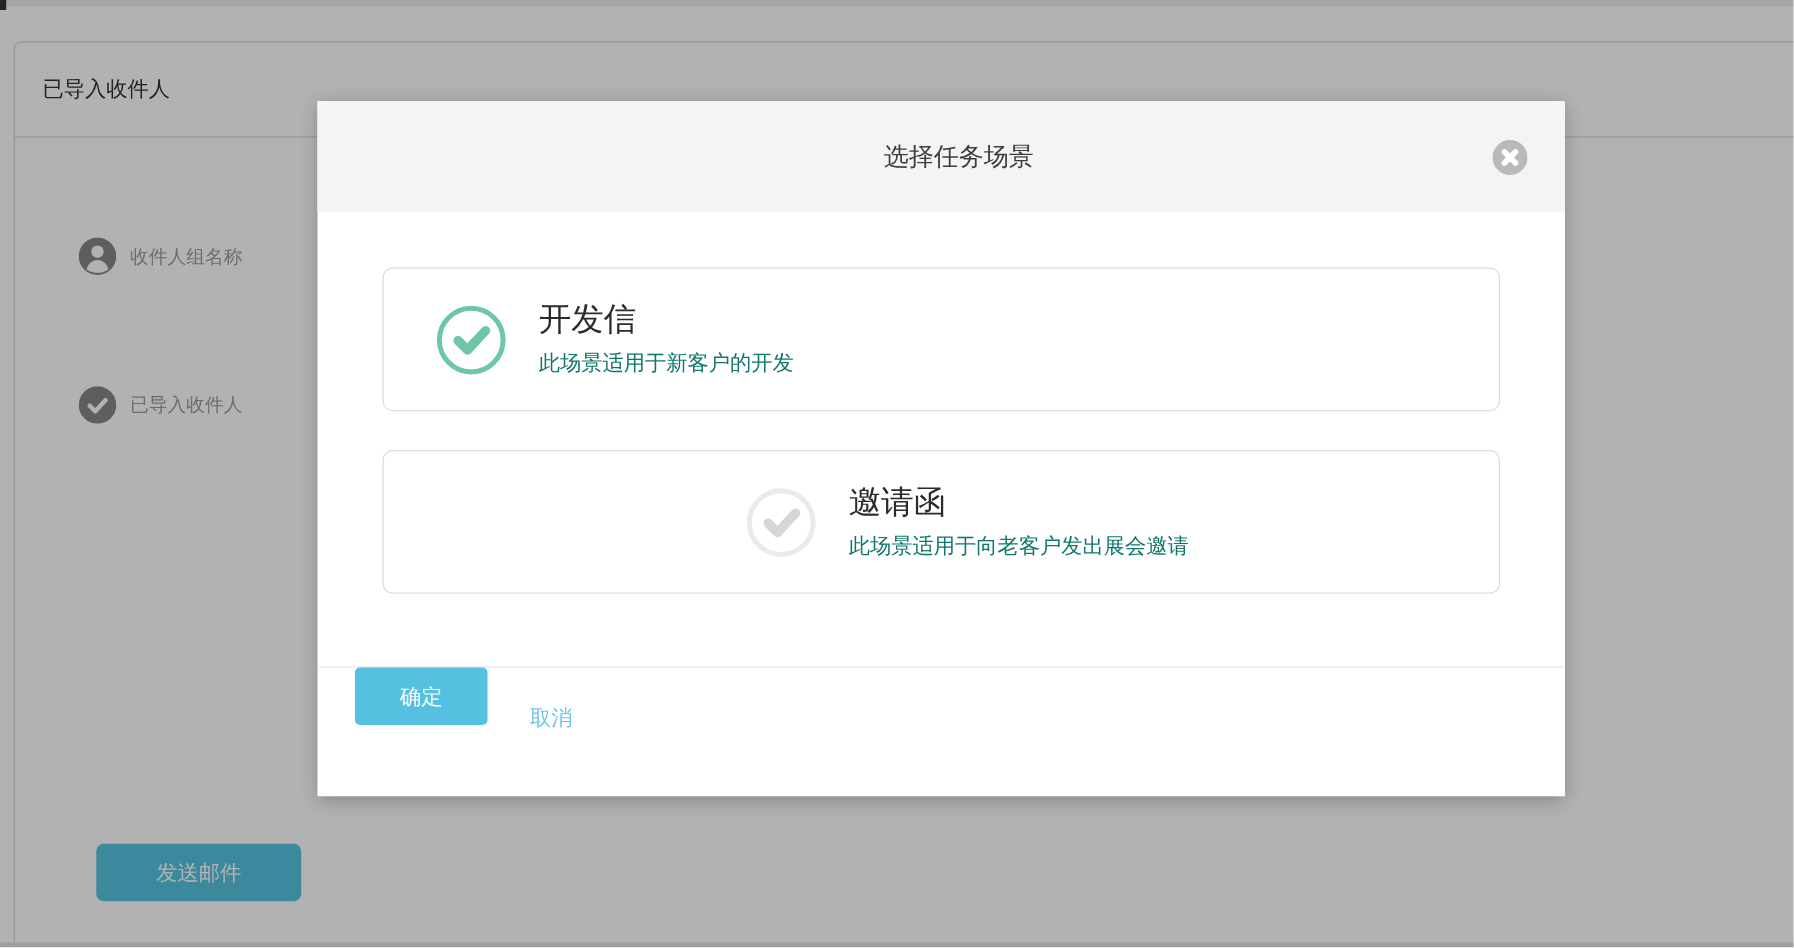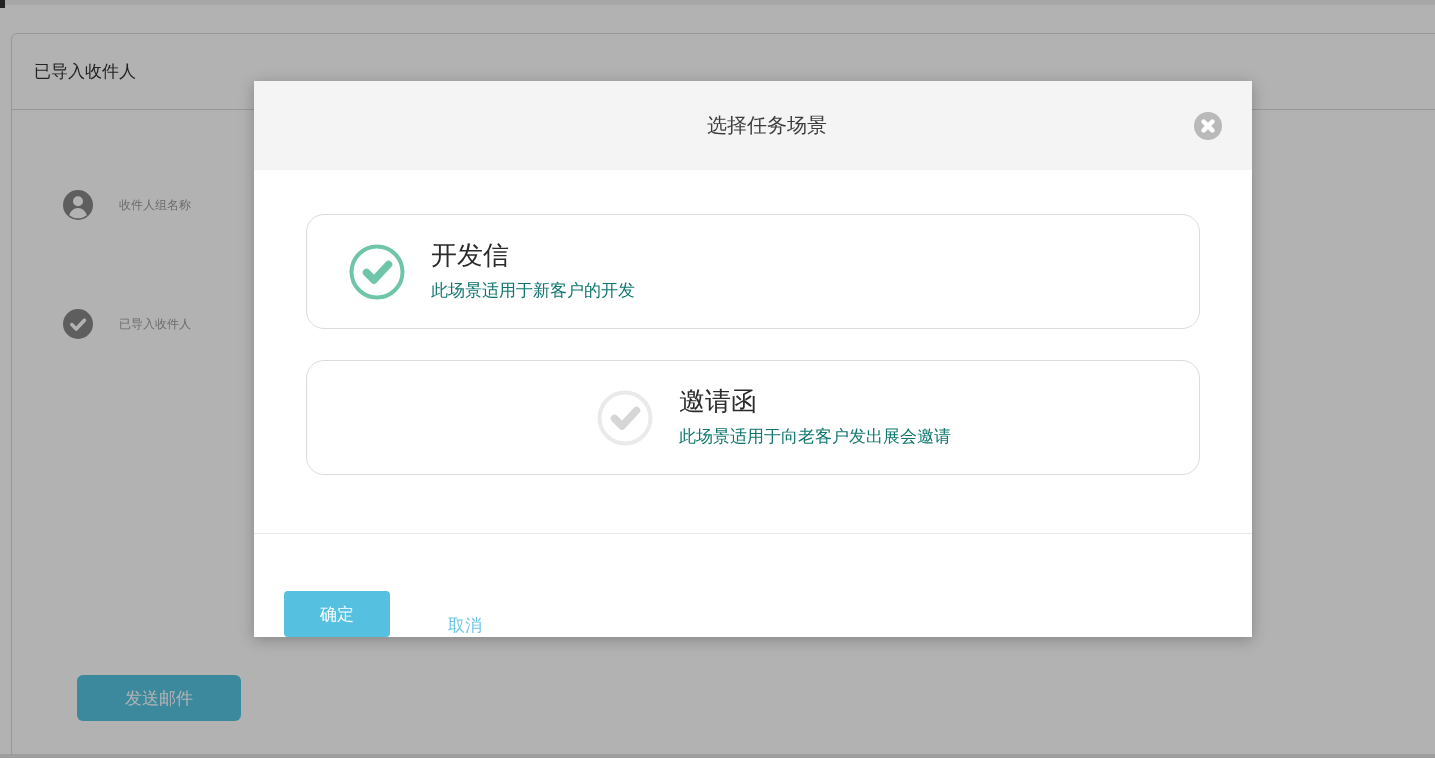--- a/index.html
+++ b/index.html
@@ -21,21 +21,21 @@
     background: #ffffff; border: 1px solid #d9d9d9; border-radius: 6px;
   }
   .panel-header {
     height: 76px; border-bottom: 1px solid #d9d9d9;
     display: flex; align-items: center; padding-left: 22px;
   }
   .panel-title { font-size: 17px; color: #333333; }
 
   .step { position: absolute; left: 51px; display: flex; align-items: center; }
   .step .icon { width: 30px; height: 30px; flex: 0 0 30px; }
-  .step-label { margin-left: 26px; font-size: 12px; color: #9c9c9c; font-family: Liberation Serif, serif; }
+  .step-label { margin-left: 11px; font-size: 15px; color: #9c9c9c; font-family: Liberation Serif, serif; }
 
   .send-btn {
     position: absolute; left: 65px; top: 641px; width: 164px; height: 46px;
     background: #57c5e3; color: #ffffff; font-size: 17px; border: none;
     border-radius: 6px; display: flex; align-items: center; justify-content: center;
     font-family: inherit; cursor: pointer;
   }
 
   
   .overlay { position: absolute; inset: 0; background: rgba(0,0,0,0.30); }
@@ -50,33 +50,33 @@
   }
   .modal-title { font-size: 20px; color: #3d3d3d; font-weight: 500; margin-left: 28px; }
   .modal-close {
     position: absolute; top: 31px; right: 30px; width: 28px; height: 28px;
     cursor: pointer; border: none; background: transparent; padding: 0;
   }
 
   .modal-body { position: absolute; left: 0; top: 89px; right: 0; height: 363px; }
   .option-card {
     position: absolute; left: 52px; width: 894px; height: 115px;
-    border: 1px solid #dcdcdc; border-radius: 18px; background: #ffffff;
+    border: 1px solid #dcdcdc; border-radius: 8px; background: #ffffff;
     display: flex; align-items: center; padding-left: 42px; cursor: pointer;
   }
   .option-card.first  { top: 44px; }
   .option-card.second { top: 190px; justify-content: center; }
   .option-check { width: 56px; height: 56px; flex: 0 0 56px; }
   .option-texts { margin-left: 26px; }
   .option-title { font-size: 26px; color: #2b2b2b; line-height: 1.15; }
   .option-desc { font-size: 17px; color: #0f766e; margin-top: 9px; }
 
   .modal-footer {
     position: absolute; left: 0; bottom: 0; right: 0; height: 104px;
-    border-top: 1px solid #e8e8e8; display: flex; align-items: flex-end; padding-left: 30px; gap: 24px;
+    border-top: 1px solid #e8e8e8; display: flex; align-items: flex-start; padding-left: 30px;
   }
   .confirm-btn {
     width: 106px; height: 46px; background: #55c0e0; color: #ffffff;
     font-size: 17px; border: none; border-radius: 4px; cursor: pointer;
     font-family: inherit;
   }
   .cancel-link {
     margin-left: 34px; font-size: 17px; color: #6fc5e5; cursor: pointer;
     text-decoration: none;
     margin-top: 29px;

